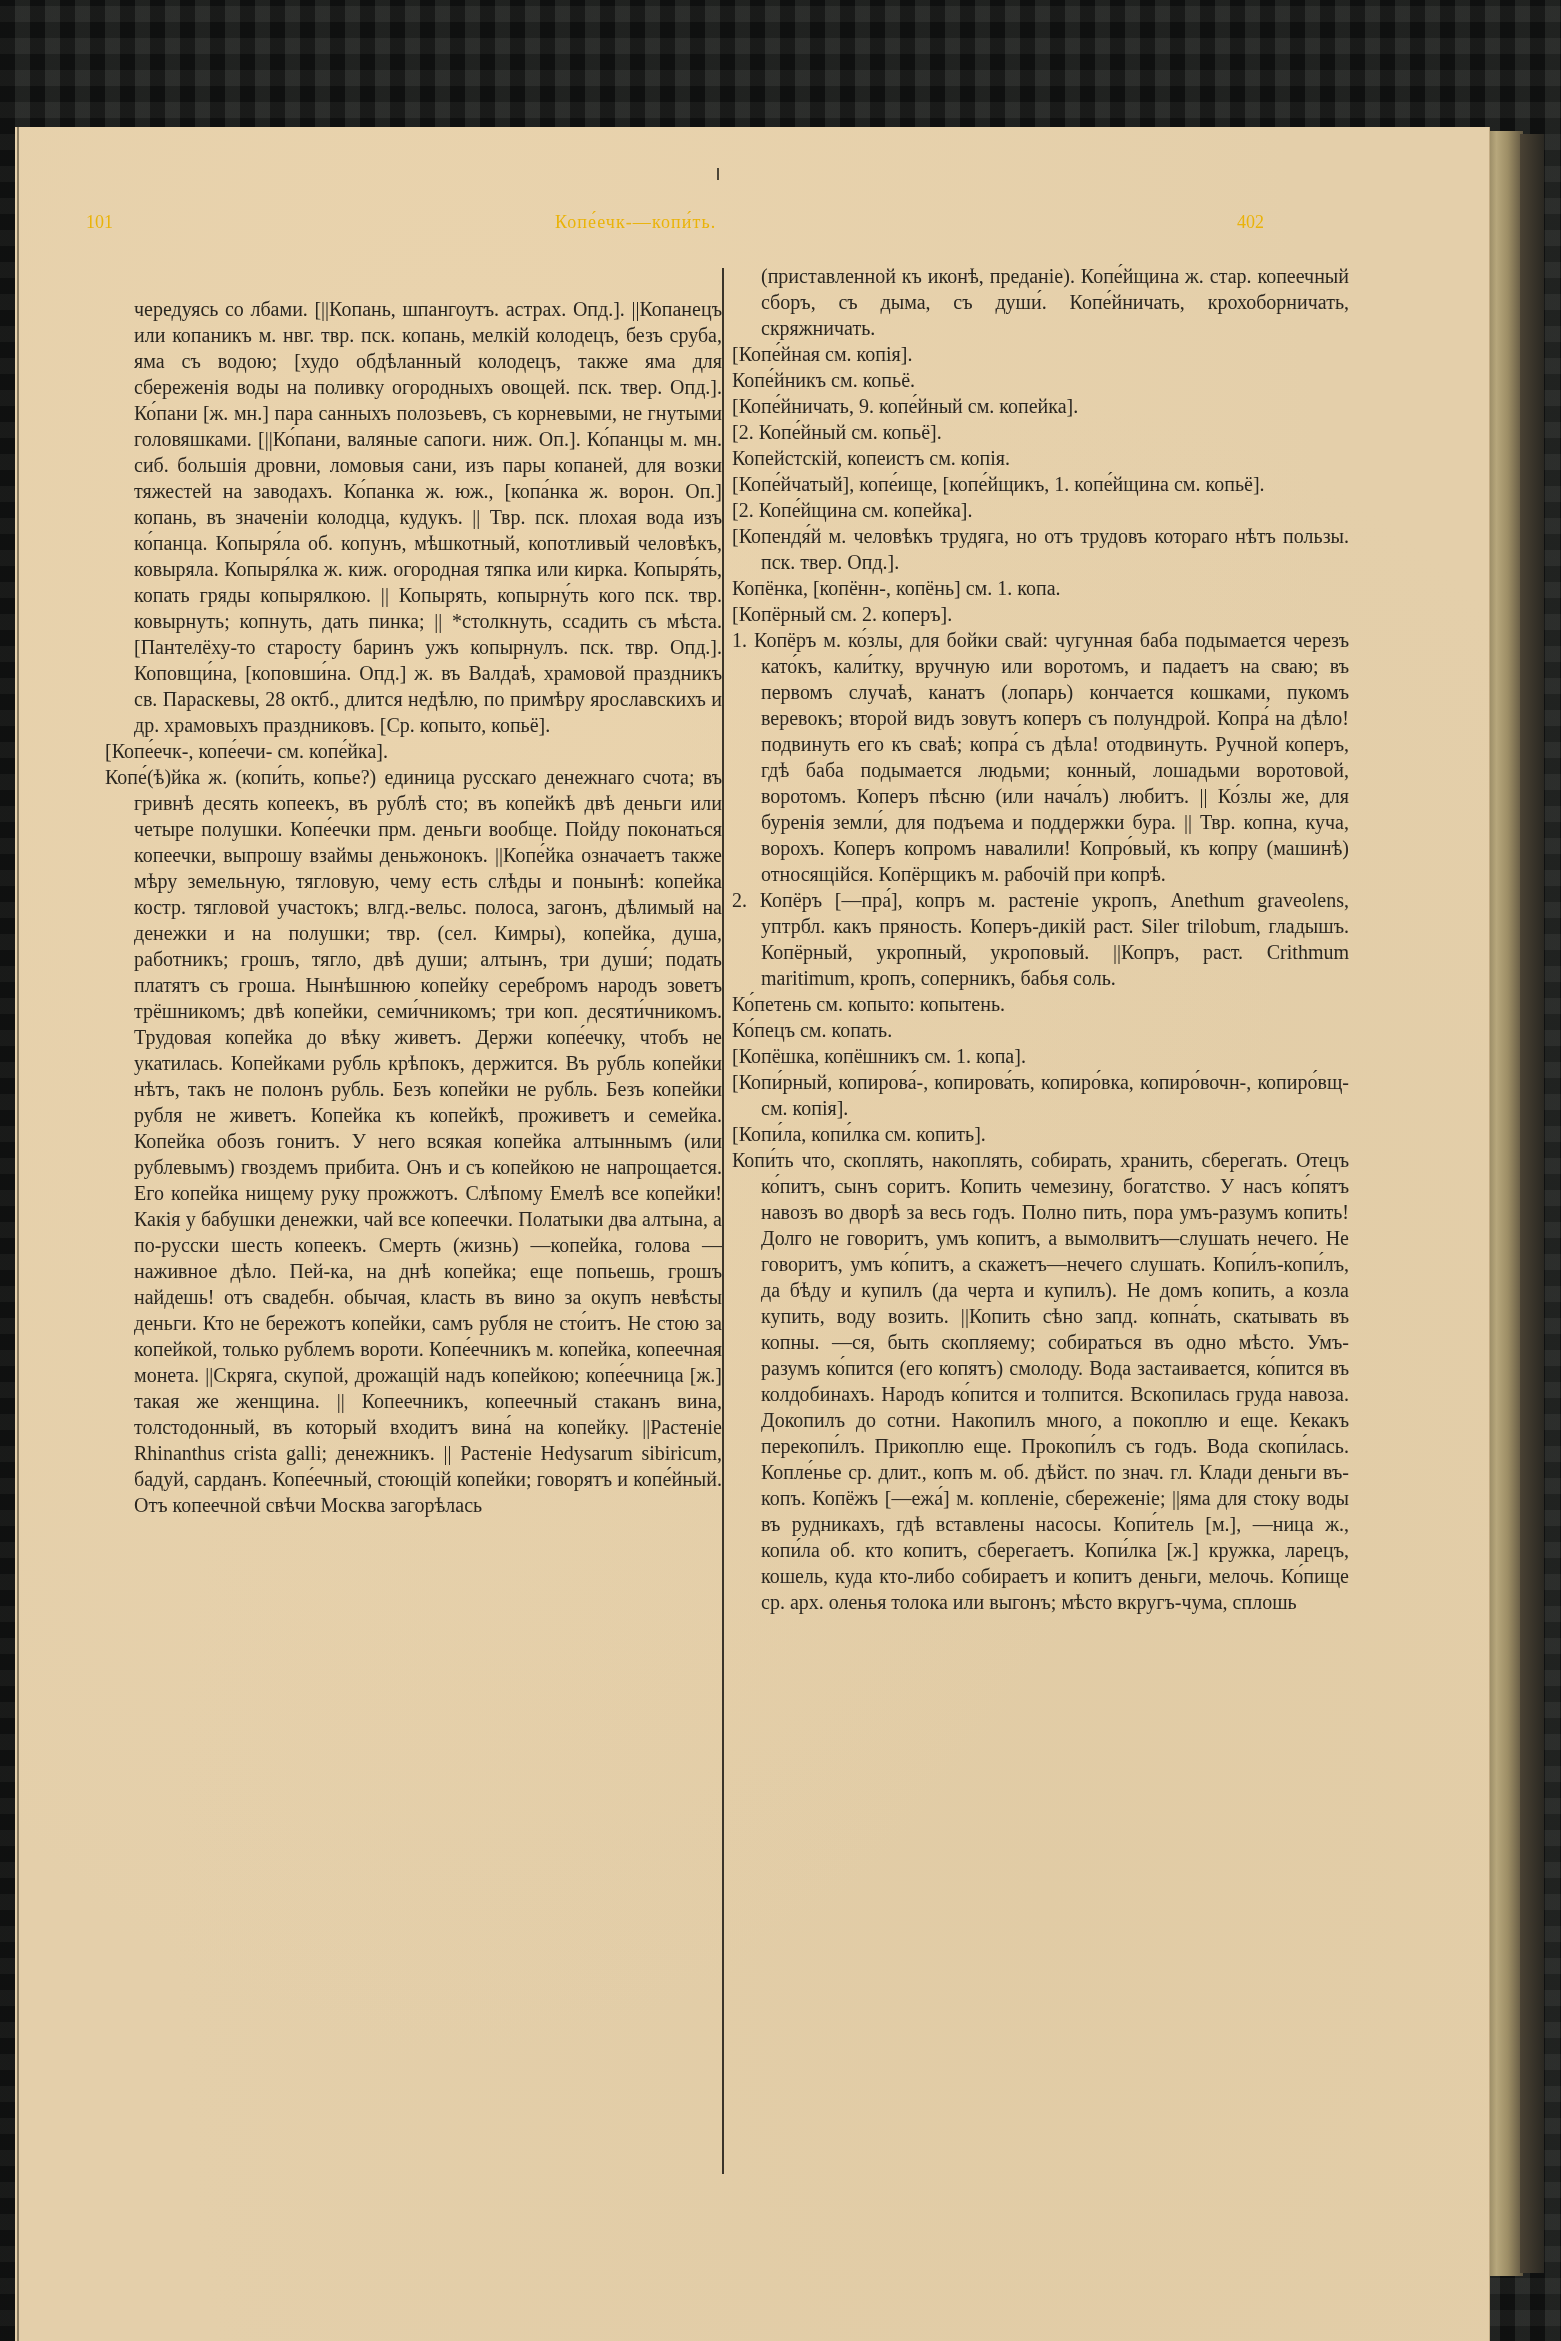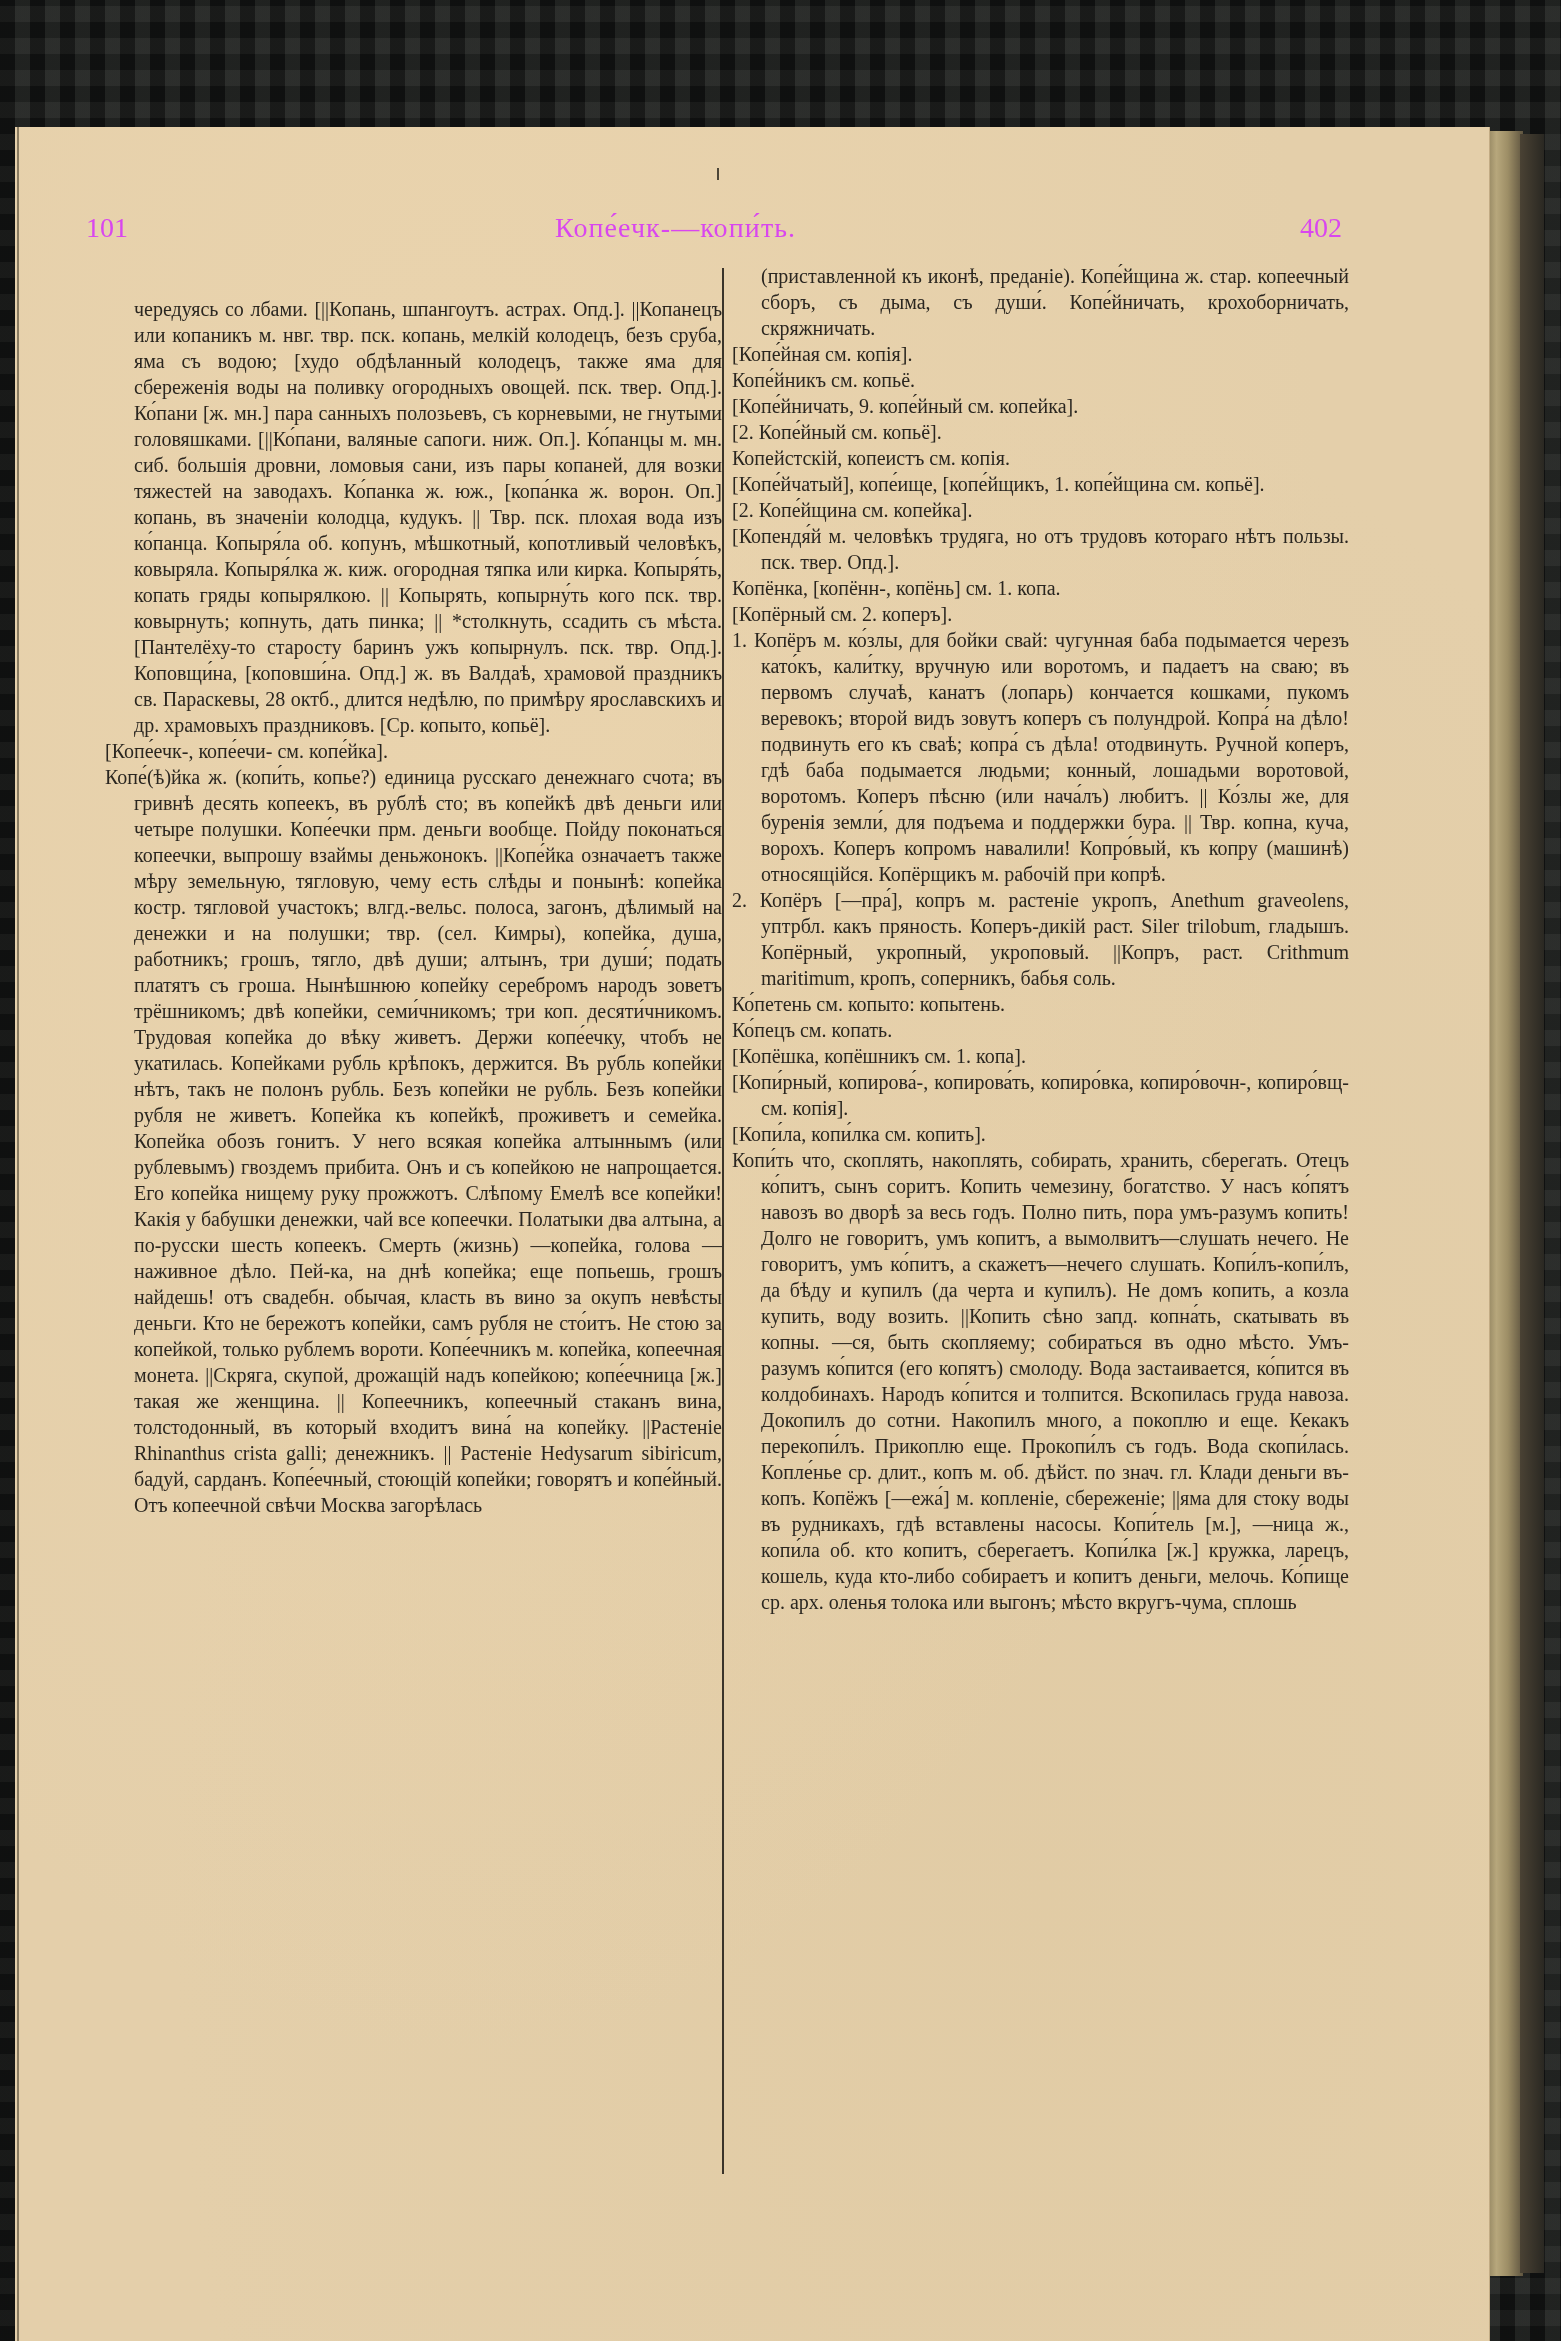--- a/index.html
+++ b/index.html
@@ -25,24 +25,24 @@
     background-image:
       radial-gradient(ellipse at 30% 20%, rgba(238,215,176,0.6), rgba(0,0,0,0) 60%),
       radial-gradient(ellipse at 70% 80%, rgba(222,200,160,0.5), rgba(0,0,0,0) 60%);
     border-right: 1.1px solid #c2ab84;
   }
   .page-left-rule {
     position: absolute; left: 17px; top: 127px; width: 1.6px; height: 2214px; background: #8a7c62;
   }
   .running-head {
     position: absolute; top: 212px; left: 0; width: 1491px; height: 32px;
-    color: #d946ef; font-size: 28px;
+    color: #eab308; font-size: 18px;
   }
   .page-num-left { position: absolute; left: 86px; top: 0; }
-  .page-num-right { position: absolute; left: 1300px; top: 0; }
+  .page-num-right { position: absolute; left: 1237px; top: 0; }
   .head-title { position: absolute; left: 548px; top: 0; letter-spacing: 1.1px; margin-left: 7px; }
   .tick-mark { position: absolute; left: 717px; top: 168px; width: 1.6px; height: 11.8px; background: #4d4638; }
 
   .column {
     position: absolute; top: 263px; width: 617px;
     color: #2a2620; font-size: 20px; line-height: 26px;
     text-align: justify;
   }
   .col-left { left: 105px; margin-top: 33px; }
   .col-right { left: 732px; }

